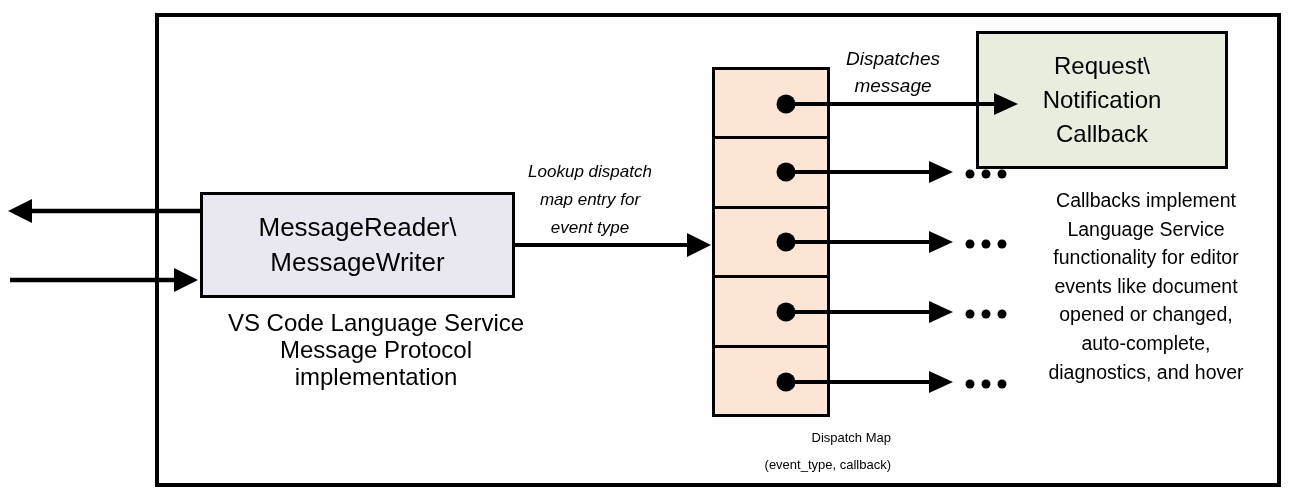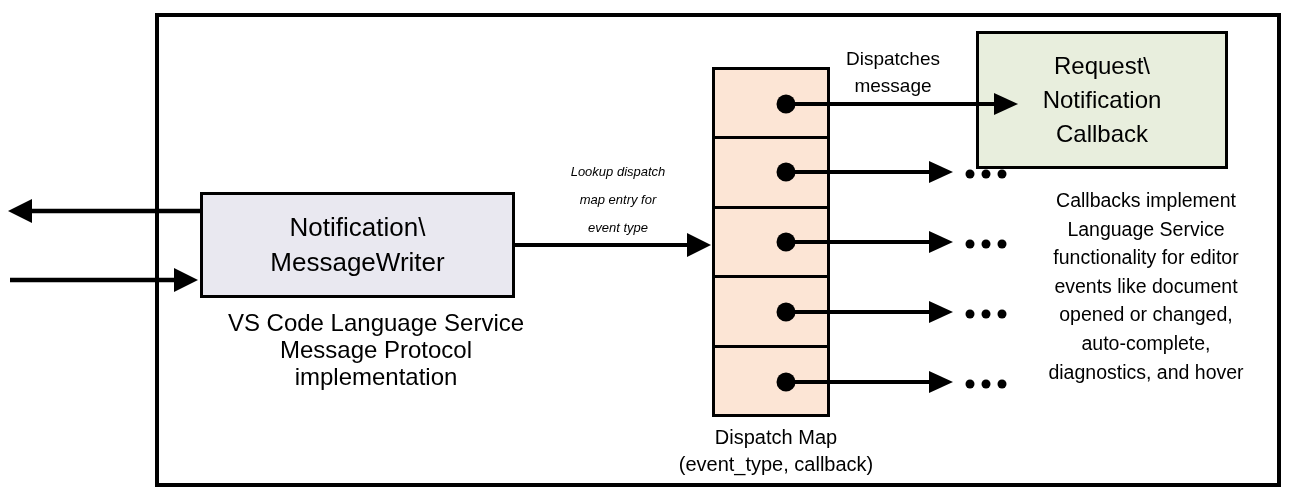--- a/index.html
+++ b/index.html
@@ -37,37 +37,37 @@
   }
   .reader-caption{
     position:absolute;left:376px;top:309px;z-index:3;
     font-size:24px;line-height:27px;text-align:center;width:330px;
   }
   .io-label{
     position:absolute;left:92px;top:224px;z-index:3;
     font-style:italic;font-size:19px;line-height:26px;text-align:center;width:160px;
   }
   .lookup-label{
-    position:absolute;left:618px;top:158px;z-index:3;
-    font-style:italic;font-size:13px;line-height:28px;text-align:center;width:180px;
+    position:absolute;left:590px;top:158px;z-index:3;
+    font-style:italic;font-size:17px;line-height:28px;text-align:center;width:180px;
   }
   .dispatches-label{
     position:absolute;left:893px;top:45px;z-index:3;
-    font-size:19px;line-height:27px;text-align:center;width:160px;
+    font-style:italic;font-size:19px;line-height:27px;text-align:center;width:160px;
   }
   .dispatch-map{
     position:absolute;left:712px;top:67px;width:118px;height:350px;
     background:var(--map-fill);border:3px solid var(--outline);
     display:flex;flex-direction:column;z-index:1;
   }
   .map-cell{flex:1;border-bottom:3px solid var(--outline);}
   .map-cell:last-child{border-bottom:none;}
   .map-caption{
     position:absolute;left:776px;top:424px;z-index:3;
-    font-size:20px;line-height:27px;text-align:center;width:230px;
+    font-size:13px;line-height:27px;text-align:right;width:230px;
   }
   .callback-box{
     position:absolute;left:976px;top:31px;width:252px;height:138px;
     background:var(--callback-fill);border:3px solid var(--outline);
     display:flex;align-items:center;justify-content:center;text-align:center;
     font-size:24px;line-height:34px;z-index:1;
   }
   .callback-desc{
     position:absolute;left:1146px;top:186px;z-index:3;
     font-size:19.5px;line-height:28.6px;text-align:center;width:260px;
@@ -77,21 +77,21 @@
 </head>
 <body>
 
 <div class="canvas">
 
   <div class="outer-box"></div>
 
 
 
   <div class="reader-box">
-    <span class="preline">Notification\
+    <span class="preline">MessageReader\
 MessageWriter</span>
   </div>
 
   <div class="reader-caption center-x preline">VS Code Language Service
 Message Protocol implementation</div>
 
   <div class="lookup-label center-x preline">Lookup dispatch
 map entry for
 event type</div>
 

